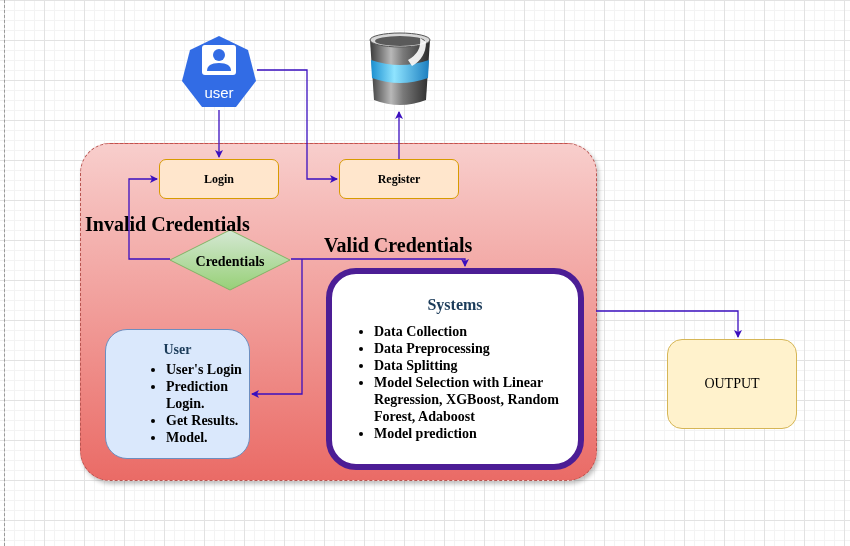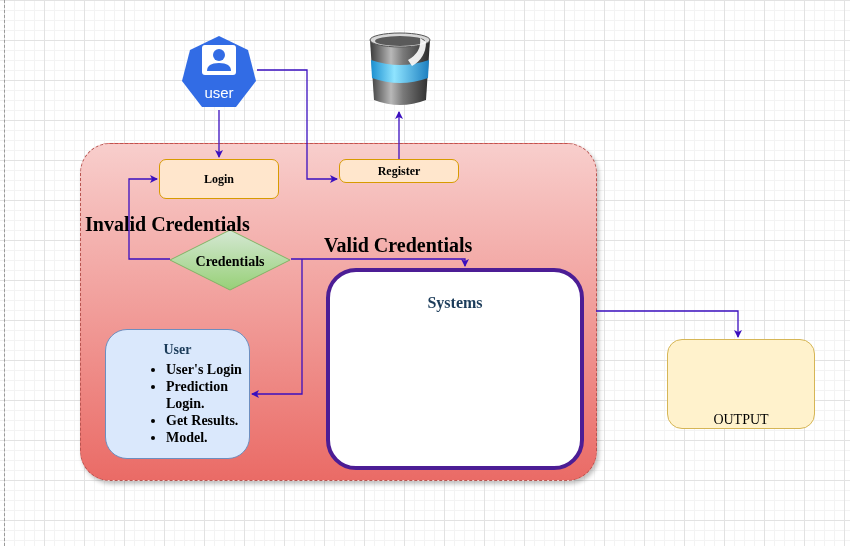--- a/index.html
+++ b/index.html
@@ -21,40 +21,40 @@
     border:1px dashed #b85450; border-radius:30px;
     background:linear-gradient(180deg, #f8cecc 0%, #ea6b66 100%);
     box-shadow:2px 3px 4px rgba(0,0,0,0.25);
   }
   .node { position:absolute; box-sizing:border-box; display:flex; align-items:center; justify-content:center; text-align:center; }
   .login, .register {
     background:#ffe6cc; border:1px solid #d79b00; border-radius:7px;
     font-weight:bold; font-size:12px; color:#000;
   }
   .login { left:159px; top:159px; width:120px; height:40px; }
-  .register { left:339px; top:159px; width:120px; height:24px; }
+  .register { left:339px; top:159px; width:120px; height:40px; }
   .label { position:absolute; font-weight:bold; font-size:20px; color:#000; white-space:nowrap; }
   .diamond-svg { position:absolute; left:169px; top:229px; width:122px; height:62px; }
   .diamond-text { position:absolute; left:169px; top:231px; width:122px; height:62px; display:flex; align-items:center; justify-content:center; font-weight:bold; font-size:14px; }
   .userbox {
     position:absolute; left:105px; top:329px; width:145px; height:130px; box-sizing:border-box;
     background:#dae8fc; border:1px solid #6c8ebf; border-radius:22px;
   }
   .userbox .title { position:absolute; left:0; right:0; top:12px; text-align:center; font-weight:bold; font-size:14px; color:#1c3c5a; }
   .userbox ul { position:absolute; left:0; top:31px; margin:0; padding-left:60px; list-style:disc; font-weight:bold; font-size:14px; line-height:17px; color:#000; }
   .sysbox {
     position:absolute; left:326px; top:268px; width:258px; height:202px; box-sizing:border-box;
-    background:#ffffff; border:4px solid #4c1d95; border-radius:30px;
+    background:#ffffff; border:6px solid #4c1d95; border-radius:30px;
   }
   .sysbox .title { position:absolute; left:0; right:0; top:22px; text-align:center; font-weight:bold; font-size:16px; color:#1c3c5a; }
   .sysbox ul { position:absolute; left:0; top:49px; margin:0; padding-left:42px; padding-right:16px; list-style:disc; font-weight:bold; font-size:14px; line-height:17px; color:#000; }
   .output {
-    left:667px; top:339px; width:148px; height:90px;
+    left:667px; top:339px; width:130px; height:90px;
     background:#fff2cc; border:1px solid #d6b656; border-radius:15px;
-    font-size:14px; color:#000;align-items:flex-end;
+    font-size:14px; color:#000;
   }
   .user-icon { position:absolute; left:181px; top:35px; width:76px; height:74px; }
   .db-icon { position:absolute; left:360px; top:30px; width:80px; height:80px; }
   .edges { position:absolute; left:0; top:0; width:850px; height:546px; pointer-events:none; }
 </style>
 </head>
 <body>
 
 <div class="page-edge"></div>
 
@@ -121,20 +121,27 @@
   <ul>
     <li>User's Login</li>
     <li>Prediction Login.</li>
     <li>Get Results.</li>
     <li>Model.</li>
   </ul>
 </div>
 
 <div class="sysbox">
   <div class="title">Systems</div>
+  <ul>
+    <li>Data Collection</li>
+    <li>Data Preprocessing</li>
+    <li>Data Splitting</li>
+    <li>Model Selection with Linear Regression, XGBoost, Random Forest, Adaboost</li>
+    <li>Model prediction</li>
+  </ul>
 </div>
 
 <div class="node output">
   <span>OUTPUT</span>
 </div>
 
 <svg class="edges" viewBox="0 0 850 546">
   <defs>
     <marker id="arr" markerWidth="8" markerHeight="8" refX="7" refY="4" orient="auto" markerUnits="userSpaceOnUse">
       <path d="M0,0 L8,4 L0,8 L2,4 Z" fill="#3b0fbf"></path>

